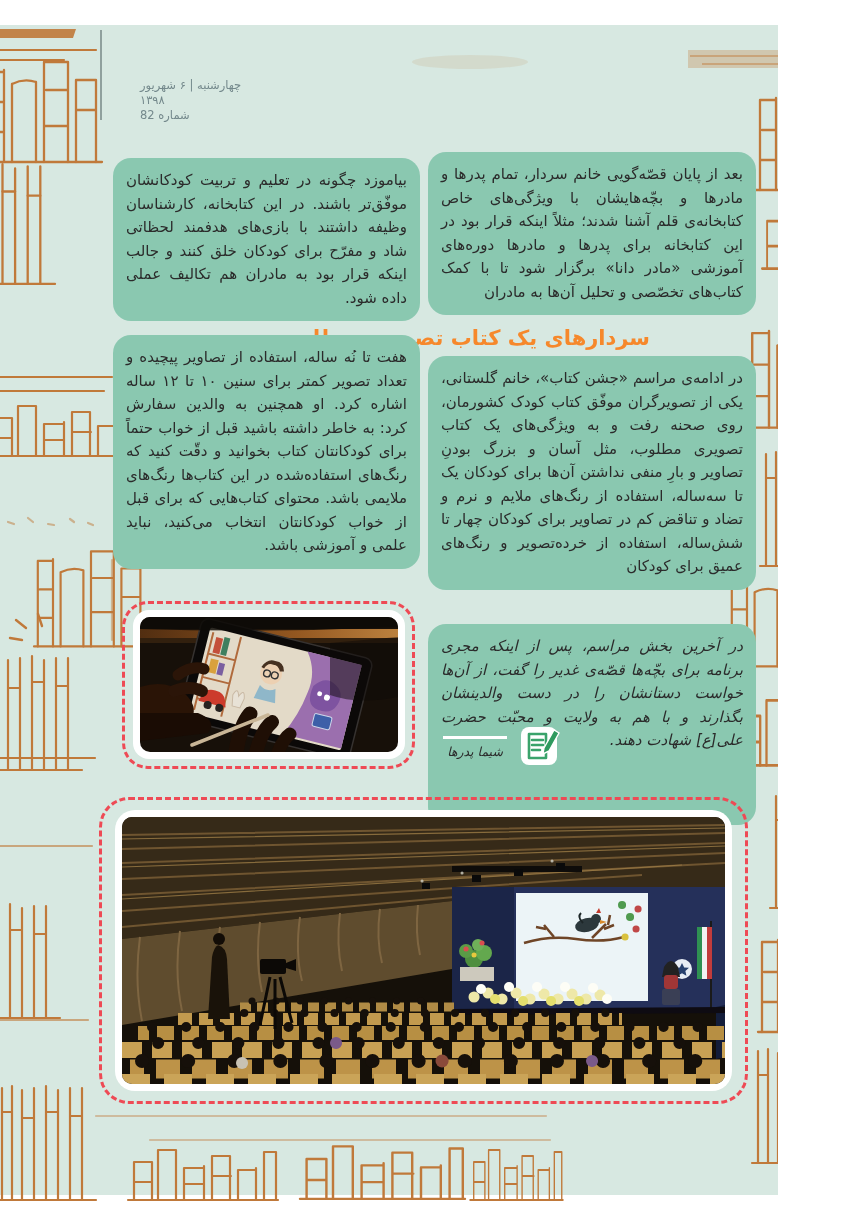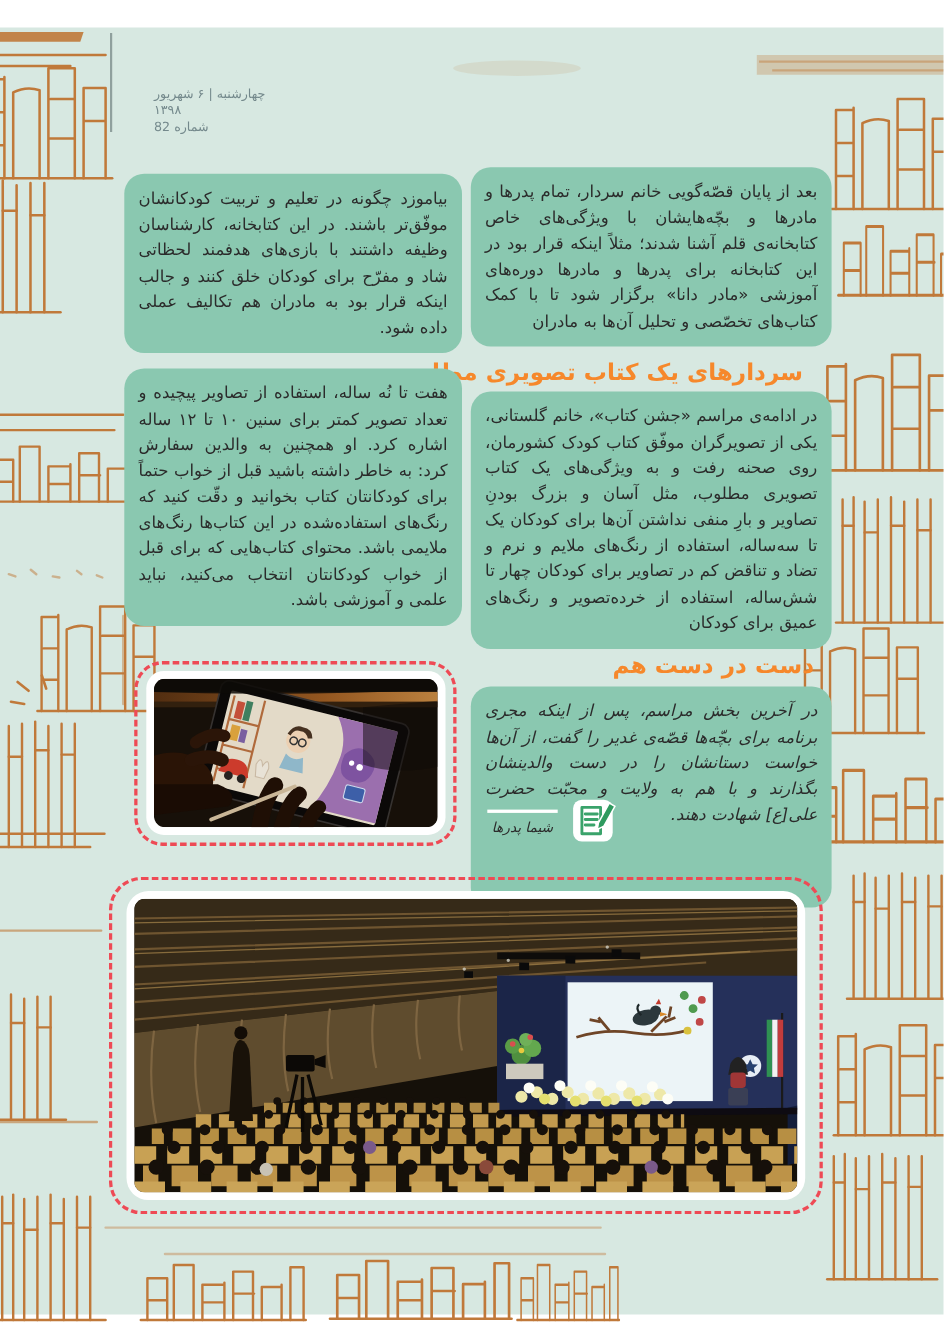--- a/index.html
+++ b/index.html
@@ -1,16 +1,16 @@
 <!DOCTYPE html>
 <html lang="fa"><head>
 <meta charset="utf-8">
 <style>
   html,body{margin:0;padding:0;background:#fff;}
-  .page{position:relative;width:858px;height:1220px;background:#fff;overflow:hidden;
+  .page{position:relative;width:778px;height:1220px;background:#fff;overflow:hidden;
         font-family:"DejaVu Sans",sans-serif;direction:rtl;}
   .mint{position:absolute;left:0;top:25px;width:858px;height:1170px;background:#d7e8e1;}
   .bg-art{position:absolute;left:0;top:0;}
   .rule-v{position:absolute;left:100px;top:30px;width:2px;height:90px;background:#8fa09d;}
   .dateline{position:absolute;left:140px;top:78px;width:120px;direction:rtl;text-align:left;
             color:#74898c;font-size:11.5px;line-height:15px;}
   .h-orange{position:absolute;margin:0;color:#f6882b;font-weight:bold;font-size:21px;
             line-height:24px;direction:rtl;white-space:nowrap;}
   .h1{right:128px;top:126px;}
   .h2{right:128px;top:326px;}
@@ -115,21 +115,20 @@
     <div>شماره 82</div>
   </div>
 
   <div class="block b1r">بعد از پایان قصّه‌گویی خانم سردار، تمام پدرها و مادرها و بچّه‌هایشان با ویژگی‌های خاص کتابخانه‌ی قلم آشنا شدند؛ مثلاً اینکه قرار بود در این کتابخانه برای پدرها و مادرها دوره‌های آموزشی «مادر دانا» برگزار شود تا با کمک کتاب‌های تخصّصی و تحلیل آن‌ها به مادران</div>
   <div class="block b1l">بیاموزد چگونه در تعلیم و تربیت کودکانشان موفّق‌تر باشند. در این کتابخانه، کارشناسان وظیفه داشتند با بازی‌های هدفمند لحظاتی شاد و مفرّح برای کودکان خلق کنند و جالب اینکه قرار بود به مادران هم تکالیف عملی داده شود.</div>
 
   <h2 class="h-orange h2">سردار‌های یک کتاب تصویری مطلوب</h2>
   <div class="block b2r">در ادامه‌ی مراسم «جشن کتاب»، خانم گلستانی، یکی از تصویرگران موفّق کتاب کودک کشورمان، روی صحنه رفت و به ویژگی‌های یک کتاب تصویری مطلوب، مثل آسان و بزرگ بودنِ تصاویر و بارِ منفی نداشتن آن‌ها برای کودکان یک تا سه‌ساله، استفاده از رنگ‌های ملایم و نرم و تضاد و تناقض کم در تصاویر برای کودکان چهار تا شش‌ساله، استفاده از خرده‌تصویر و رنگ‌های عمیق برای کودکان</div>
   <div class="block b2l">هفت تا نُه ساله، استفاده از تصاویر پیچیده و تعداد تصویر کمتر برای سنین ۱۰ تا ۱۲ ساله اشاره کرد. او همچنین به والدین سفارش کرد: به خاطر داشته باشید قبل از خواب حتماً برای کودکانتان کتاب بخوانید و دقّت کنید که رنگ‌های استفاده‌شده در این کتاب‌ها رنگ‌های ملایمی باشد. محتوای کتاب‌هایی که برای قبل از خواب کودکانتان انتخاب می‌کنید، نباید علمی و آموزشی باشد.</div>
 
-  <h2 class="h-orange h3">دست در دست هم</h2>
   <div class="block b3r">
     <span>در آخرین بخش مراسم، پس از اینکه مجری برنامه برای بچّه‌ها قصّه‌ی غدیر را گفت، از آن‌ها خواست دستانشان را در دست والدینشان بگذارند و با هم به ولایت و محبّت حضرت علی[ع] شهادت دهند.</span>
     <span class="sig-line"></span>
     <span class="sig-name">شیما پدرها</span>
     <svg class="sig-icon" viewBox="0 0 40 42">
       <rect x="1" y="3" width="36" height="38" rx="8" fill="#ffffff"></rect>
       <g stroke="#3aa36b" stroke-width="2.6" fill="none" stroke-linecap="round" stroke-linejoin="round">
         <path d="M9,10 h17 v24 h-17 z" fill="#ffffff"></path>
         <path d="M12,16 h11 M12,21 h11 M12,26 h8"></path>
       </g>

